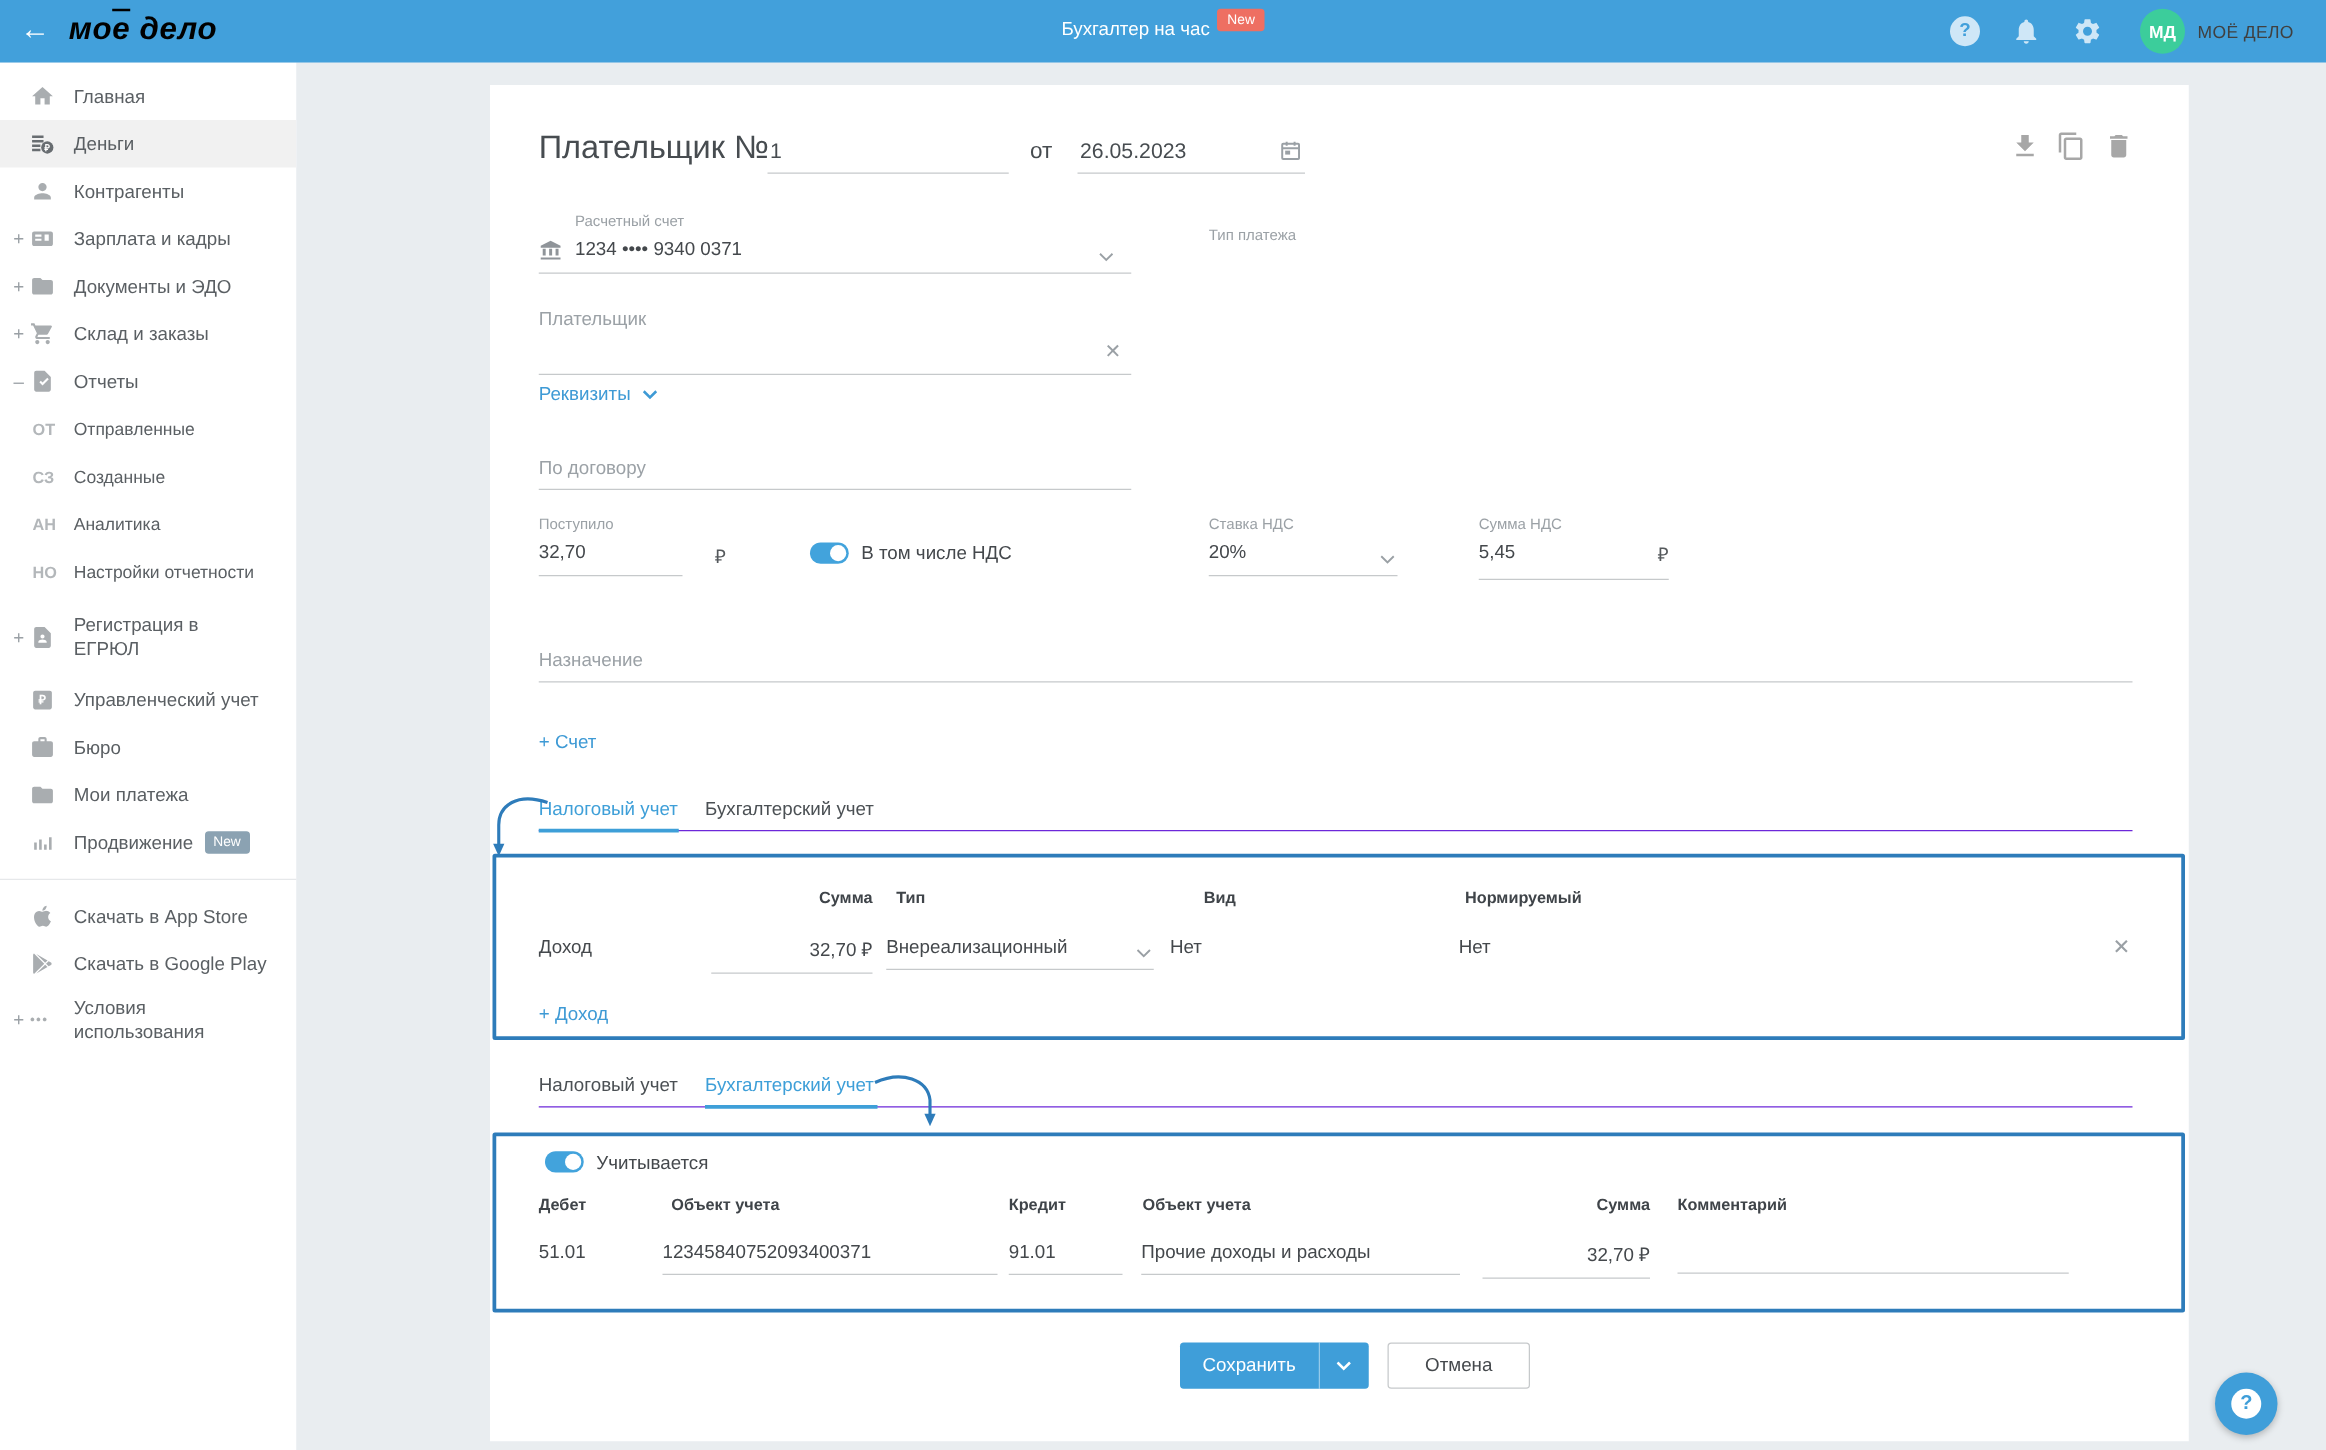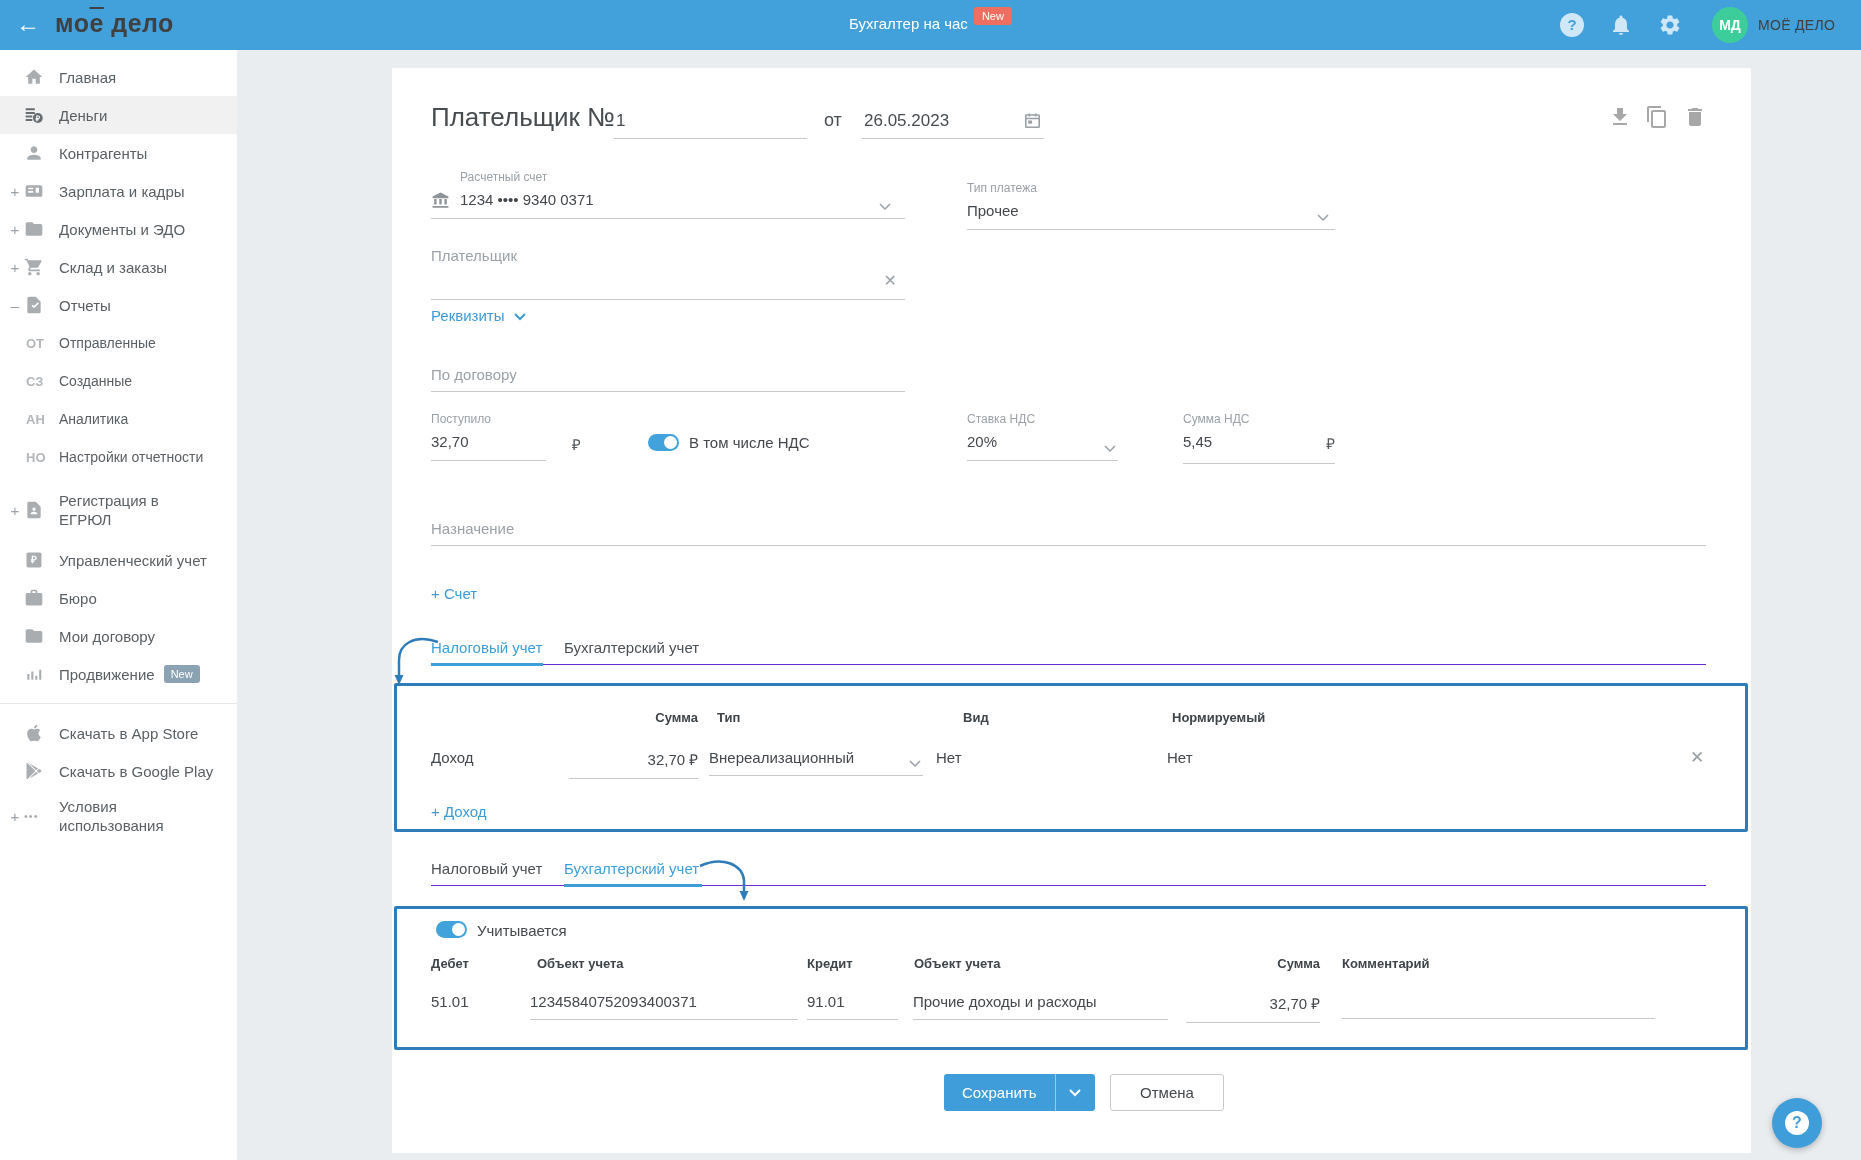--- a/index.html
+++ b/index.html
@@ -6,21 +6,21 @@
   html,body { width:1861px; height:1160px; }
   body {
     position:relative; overflow:hidden;
     background:#e9edf0;
     font-family:"Liberation Sans", sans-serif;
     color:#44484c;
   }
   
   .header { position:absolute; left:0; top:0; width:1861px; height:50px; background:#42a0db; z-index:20; }
   .back-arrow { position:absolute; left:16px; top:9px; color:#fff; font-size:24px; line-height:30px; cursor:pointer; }
-  .logo { position:absolute; left:55px; top:9px; color:#404040; font-size:25px; font-weight:bold; letter-spacing:.5px; }
+  .logo { position:absolute; left:55px; top:9px; color:#000000; font-size:25px; font-weight:bold; letter-spacing:.5px;font-style:italic; }
   .logo .logo-e { text-decoration:overline; }
   .header-center { position:absolute; left:50%; top:15px; transform:translateX(-50%); white-space:nowrap; }
   .header-center .hc-title { color:#fff; font-size:15px; }
   .hc-badge { display:inline-block; background:#ee6f62; color:#fff; font-size:11px; padding:3px 8px; border-radius:3px; margin-left:6px; position:relative; top:-9px; }
   .h-icon { position:absolute; top:13px; width:24px; height:24px; }
   .h-icon svg { width:24px; height:24px; fill:#cfe7f7; }
   .help-circle { position:absolute; top:13px; width:24px; height:24px; border-radius:50%; background:#cfe7f7; color:#42a0db; font-size:15px; font-weight:bold; text-align:center; line-height:24px; }
   .avatar { position:absolute; left:1712px; top:7px; width:36px; height:36px; border-radius:50%; background:#3ccd9b; color:#fff; font-weight:bold; font-size:14px; text-align:center; line-height:36px; }
   .profile-name { position:absolute; left:1758px; top:17px; color:#404040; font-size:14px; letter-spacing:.3px; }
   
@@ -191,21 +191,21 @@
   <div class="nav-item">
     <span class="nav-icon"><svg viewBox="0 0 24 24">
           <path d="M20 6h-4V4c0-1.11-.89-2-2-2h-4c-1.11 0-2 .89-2 2v2H4c-1.11 0-1.99.89-1.99 2L2 19c0 1.11.89 2 2 2h16c1.11 0 2-.89 2-2V8c0-1.11-.89-2-2-2zm-6 0h-4V4h4v2z"></path>
         </svg></span>
     <span class="nav-label">Бюро</span>
   </div>
   <div class="nav-item">
     <span class="nav-icon"><svg viewBox="0 0 24 24">
           <path d="M10 4H4c-1.1 0-1.99.9-1.99 2L2 18c0 1.1.9 2 2 2h16c1.1 0 2-.9 2-2V8c0-1.1-.9-2-2-2h-8l-2-2z"></path>
         </svg></span>
-    <span class="nav-label">Мои договору</span>
+    <span class="nav-label">Мои платежа</span>
   </div>
   <div class="nav-item">
     <span class="nav-icon"><svg viewBox="0 0 24 24">
           <path d="M4 19h2.5v-7H4zM8.75 19h2.5v-10h-2.5zM13.5 19H16v-5h-2.5zM18.25 19h2.5V7h-2.5z"></path>
         </svg></span>
     <span class="nav-label">Продвижение</span>
     <span class="nav-badge">New</span>
   </div>
   <div class="nav-divider"></div>
   <div class="nav-item">
@@ -269,28 +269,20 @@
       <span>1234 •••• 9340 0371</span>
       <span class="chev" style="right:14px;">
         <svg width="12" height="8">
             <path d="M1 1l5 5 5-5" stroke="#9aa0a5" stroke-width="1.5" fill="none"></path>
           </svg>
       </span>
     </div>
   </div>
   <div class="field" style="left:575px; top:113px; width:368px;">
     <div class="f-label">Тип платежа</div>
-    <div class="f-row">
-      <span>Прочее</span>
-      <span class="chev" style="right:6px;">
-        <svg width="12" height="8">
-            <path d="M1 1l5 5 5-5" stroke="#9aa0a5" stroke-width="1.5" fill="none"></path>
-          </svg>
-      </span>
-    </div>
   </div>
 
   <div class="field" style="left:39px; top:179px; width:474px; height:53px; border-bottom:1px solid #c6c9cb;">
     <div class="placeholder" style="font-size:15px;">Плательщик</div>
     <span class="clear-x" style="top:24px;">✕</span>
   </div>
 
   <div class="link" style="position:absolute; left:39px; top:239px;">
     <span>Реквизиты</span>
     <svg width="12" height="8" style="margin-left:5px;">

